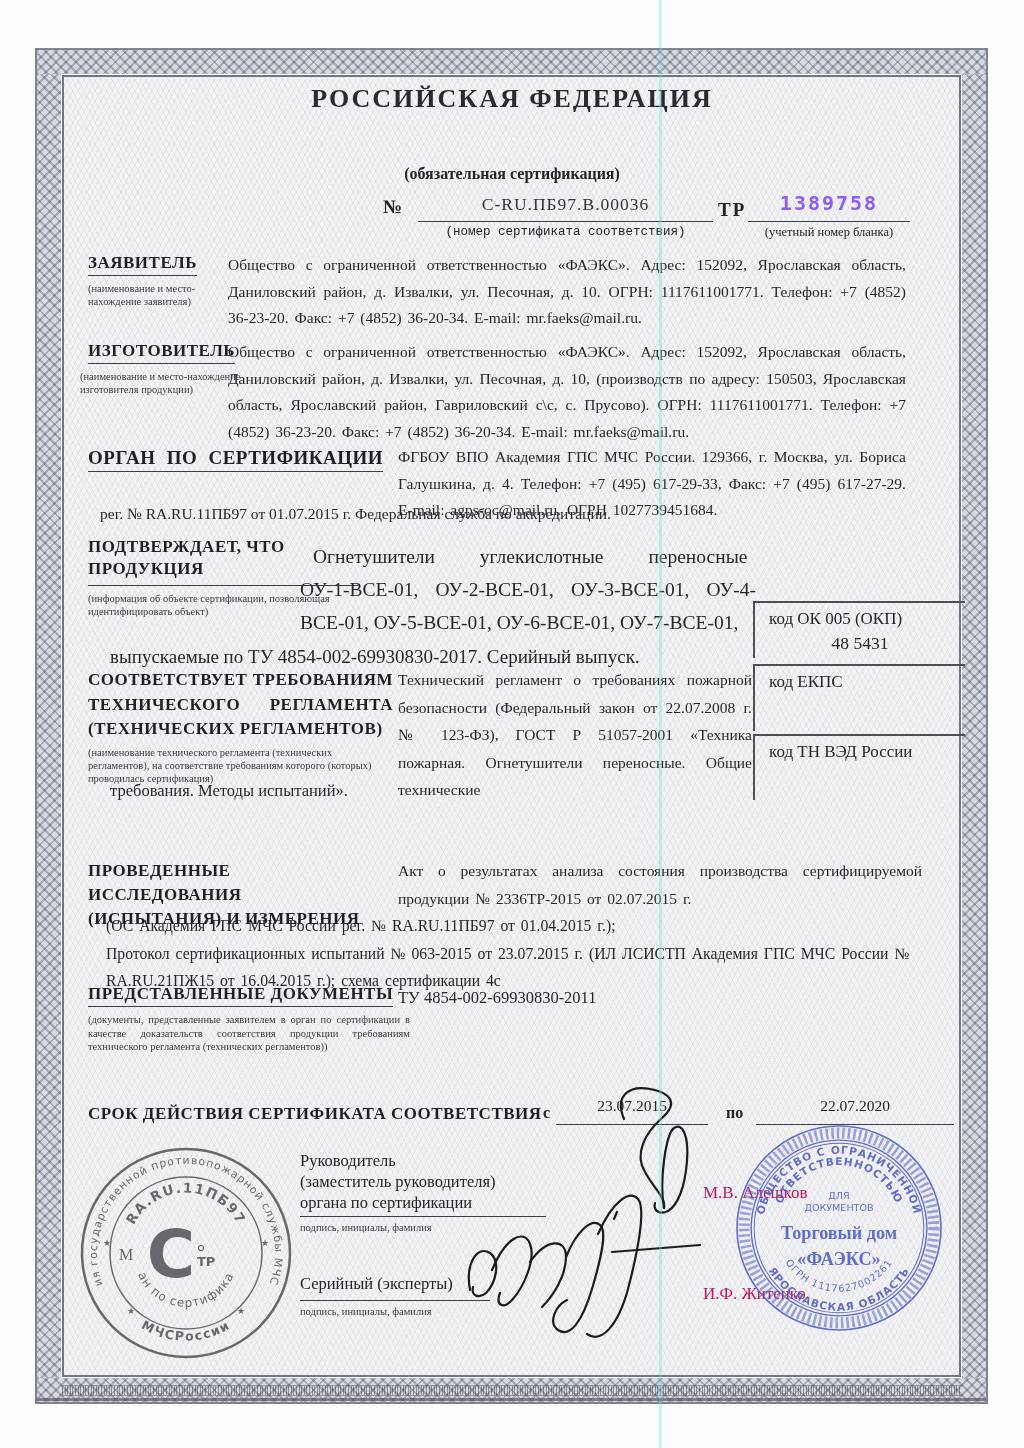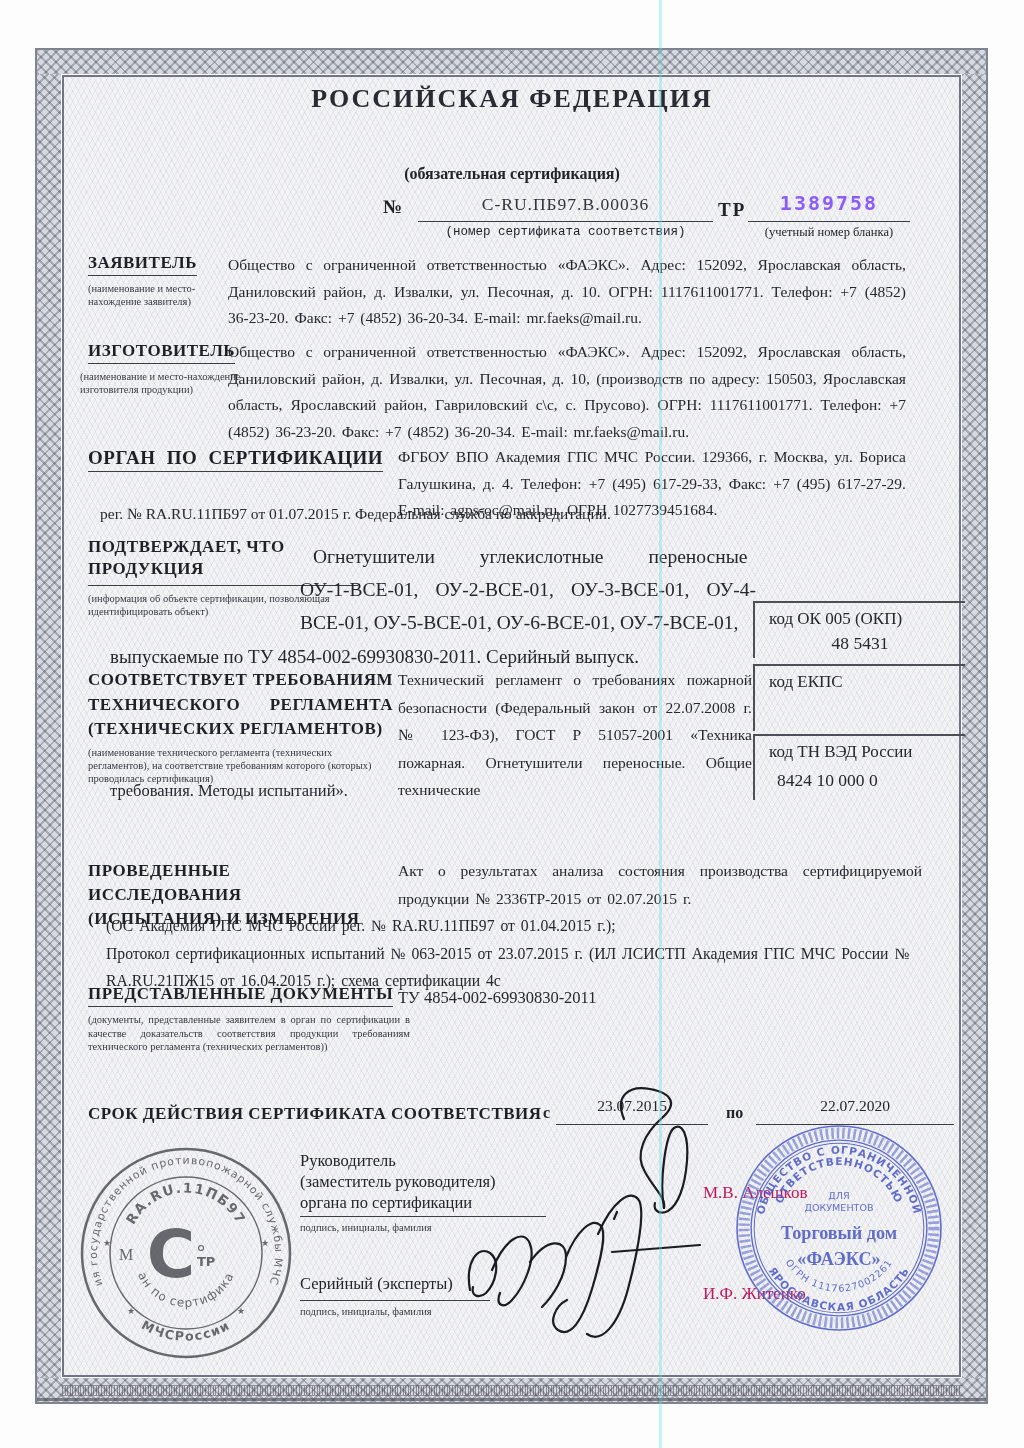--- a/index.html
+++ b/index.html
@@ -80,33 +80,32 @@
   <div class="abs lbl lbl-u" style="left:88px;top:447px;font-size:19px;word-spacing:6px;">ОРГАН ПО СЕРТИФИКАЦИИ</div>
   <div class="abs body-txt" style="left:398px;top:444px;width:508px;">ФГБОУ ВПО Академия ГПС МЧС России. 129366, г. Москва, ул. Бориса Галушкина, д. 4. Телефон: +7 (495) 617-29-33, Факс: +7 (495) 617-27-29. E-mail: agps-oc@mail.ru. ОГРН 1027739451684.</div>
   <div class="abs" style="left:100px;top:505px;font-size:15.5px;color:#26262e;">рег. № RA.RU.11ПБ97 от 01.07.2015 г. Федеральная служба по аккредитации.</div>
 
   <div class="abs" style="left:88px;top:537px;width:270px;height:48px;border-bottom:1.5px solid #3c3c46;"></div>
   <div class="abs lbl" style="left:88px;top:537px;">ПОДТВЕРЖДАЕТ, ЧТО</div>
   <div class="abs lbl" style="left:88px;top:559px;">ПРОДУКЦИЯ</div>
   <div class="abs sub" style="left:88px;top:592px;width:282px;">(информация об объекте сертификации, позволяющая идентифицировать объект)</div>
   <div class="abs big-txt" style="left:300px;top:540px;width:460px;word-spacing:40px;white-space:nowrap;margin-left:13px;">Огнетушители углекислотные переносные</div>
   <div class="abs big-txt" style="left:300px;top:573px;width:456px;text-align:justify;">ОУ-1-ВСЕ-01, ОУ-2-ВСЕ-01, ОУ-3-ВСЕ-01, ОУ-4-ВСЕ-01, ОУ-5-ВСЕ-01, ОУ-6-ВСЕ-01, ОУ-7-ВСЕ-01,</div>
-  <div class="abs big-txt" style="left:110px;top:640px;font-size:19px;">выпускаемые по ТУ 4854-002-69930830-2011. Серийный выпуск.</div>
+  <div class="abs big-txt" style="left:110px;top:640px;font-size:19px;">выпускаемые по ТУ 4854-002-69930830-2017. Серийный выпуск.</div>
 
   <div class="abs code-box" style="left:753px;top:601px;width:212px;height:57px;">
     <div class="code-lbl" style="padding:6px 0 0 14px;">код ОК 005 (ОКП)</div>
     <div class="code-val center" style="padding-top:4px;">48 5431</div>
   </div>
   <div class="abs code-box" style="left:753px;top:664px;width:212px;height:67px;">
     <div class="code-lbl" style="padding:6px 0 0 14px;">код ЕКПС</div>
     <div class="code-val center"></div>
   </div>
   <div class="abs code-box" style="left:753px;top:734px;width:212px;height:66px;">
     <div class="code-lbl" style="padding:6px 0 0 14px;">код ТН ВЭД России</div>
-    <div class="code-val" style="padding:8px 0 0 22px;">8424 10 000 0</div>
   </div>
 
   <div class="abs lbl" style="left:88px;top:668px;width:305px;line-height:24.5px;text-align:justify;">СООТВЕТСТВУЕТ ТРЕБОВАНИЯМ ТЕХНИЧЕСКОГО РЕГЛАМЕНТА (ТЕХНИЧЕСКИХ РЕГЛАМЕНТОВ)</div>
   <div class="abs sub" style="left:88px;top:746px;width:300px;">(наименование технического регламента (технических регламентов), на соответствие требованиям которого (которых) проводилась сертификация)</div>
   <div class="abs" style="left:110px;top:781px;font-size:16.5px;color:#26262e;">требования. Методы испытаний».</div>
   <div class="abs body-txt" style="left:398px;top:666px;width:354px;line-height:27.5px;">Технический регламент о требованиях пожарной безопасности (Федеральный закон от 22.07.2008 г. № 123-ФЗ), ГОСТ Р 51057-2001 «Техника пожарная. Огнетушители переносные. Общие технические</div>
 
   <div class="abs lbl" style="left:88px;top:859px;width:282px;line-height:24px;">ПРОВЕДЕННЫЕ ИССЛЕДОВАНИЯ (ИСПЫТАНИЯ) И ИЗМЕРЕНИЯ</div>
   <div class="abs body-txt" style="left:398px;top:857px;width:524px;line-height:27.5px;">Акт о результатах анализа состояния производства сертифицируемой продукции № 2336ТР-2015 от 02.07.2015 г.</div>
   <div class="abs body-txt pre" style="left:106px;top:912px;width:846px;line-height:27.5px;font-size:15.7px;text-align:left;">(ОС Академия ГПС МЧС России рег. № RA.RU.11ПБ97 от 01.04.2015 г.);

